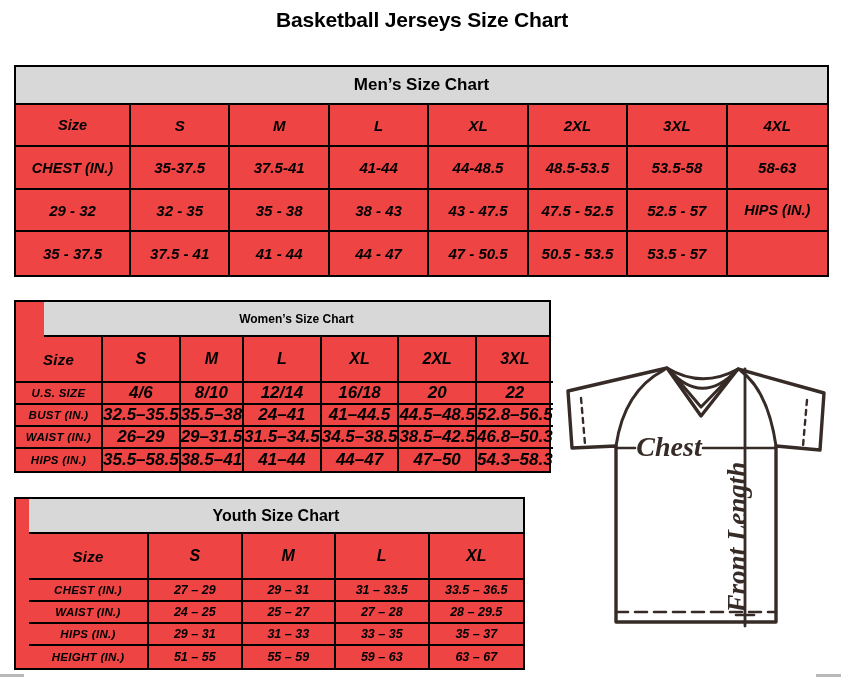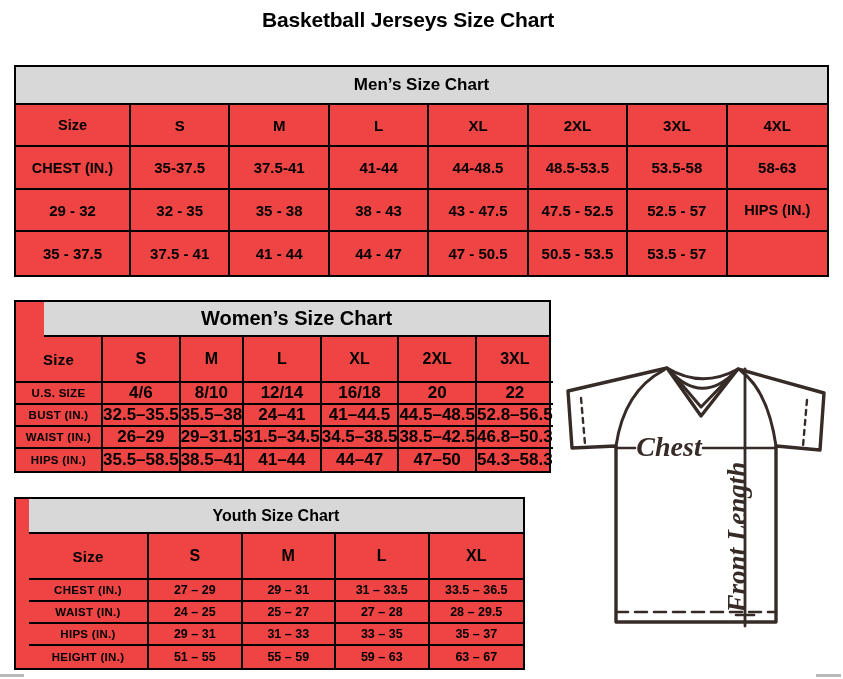--- a/index.html
+++ b/index.html
@@ -1,46 +1,46 @@
 <!DOCTYPE html>
 <html><head>
 <meta charset="utf-8">
 <style>
   html,body{margin:0;padding:0;}
   body{
     width:843px;height:679px;position:relative;background:#ffffff;
     font-family:"Liberation Sans",sans-serif;color:#000;overflow:hidden;
   }
   .page-title{
-    position:absolute;top:8px;left:2px;width:812px;text-align:center;
+    position:absolute;top:8px;left:16px;width:812px;text-align:center;
     font-size:21px;font-weight:bold;letter-spacing:-0.2px;
   }
   .tbl{position:absolute;border:2px solid #000;background:#ef4444;}
   .tbl-title{
     background:#d8d8d8;border-bottom:2px solid #000;
     display:flex;align-items:center;justify-content:center;
     font-weight:bold;
   }
-  .grid{display:grid;}
+  .grid{display:grid;font-style:italic;}
   .cell{
     display:flex;align-items:center;justify-content:center;
     font-weight:bold;border-right:2px solid #000;border-bottom:2px solid #000;
     white-space:nowrap;
   }
   
   .men{left:14px;top:65px;width:811px;}
   .men .tbl-title{height:36px;font-size:17px;}
   .men-grid{grid-template-columns:115px repeat(7,1fr);grid-template-rows:42px 43px 42px 43px;}
   .men-grid .cell{font-size:15px;}
   .men-grid .cell.label{font-size:14.5px;}
   .men-grid > .cell:nth-child(8n){border-right:none;}
   .men-grid > .cell:nth-child(n+25){border-bottom:none;}
   
   .women{left:14px;top:300px;width:533px;}
-  .women .tbl-title{height:33px;font-size:20px;margin-left:28px;}
+  .women .tbl-title{height:33px;font-size:12px;margin-left:28px;}
   .women-grid{grid-template-columns:87px repeat(6,1fr);grid-template-rows:46px 22px 22px 22px 22px;}
   .women-grid .cell{font-size:17px;}
   .women-grid .cell.head{font-size:16px;}
   .women-grid .cell.label{font-size:11.5px;letter-spacing:0.3px;}
   .women-grid .cell.label.head{font-size:15px;}
   .women-grid > .cell:nth-child(7n){border-right:none;}
   .women-grid > .cell:nth-child(n+29){border-bottom:none;}
   
   .youth{left:14px;top:497px;width:494px;padding-left:13px;}
   .youth .tbl-title{height:33px;font-size:16px;}

